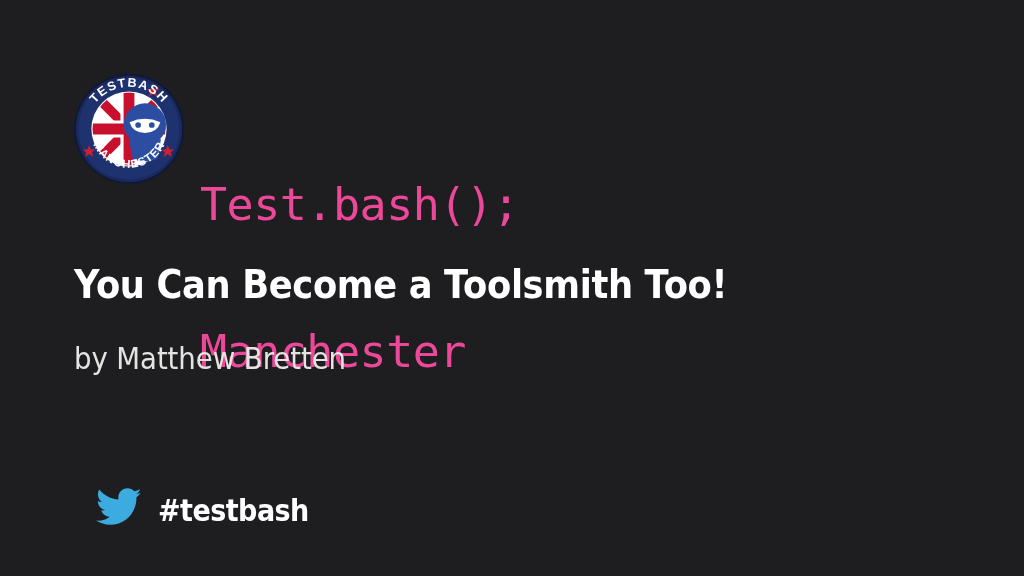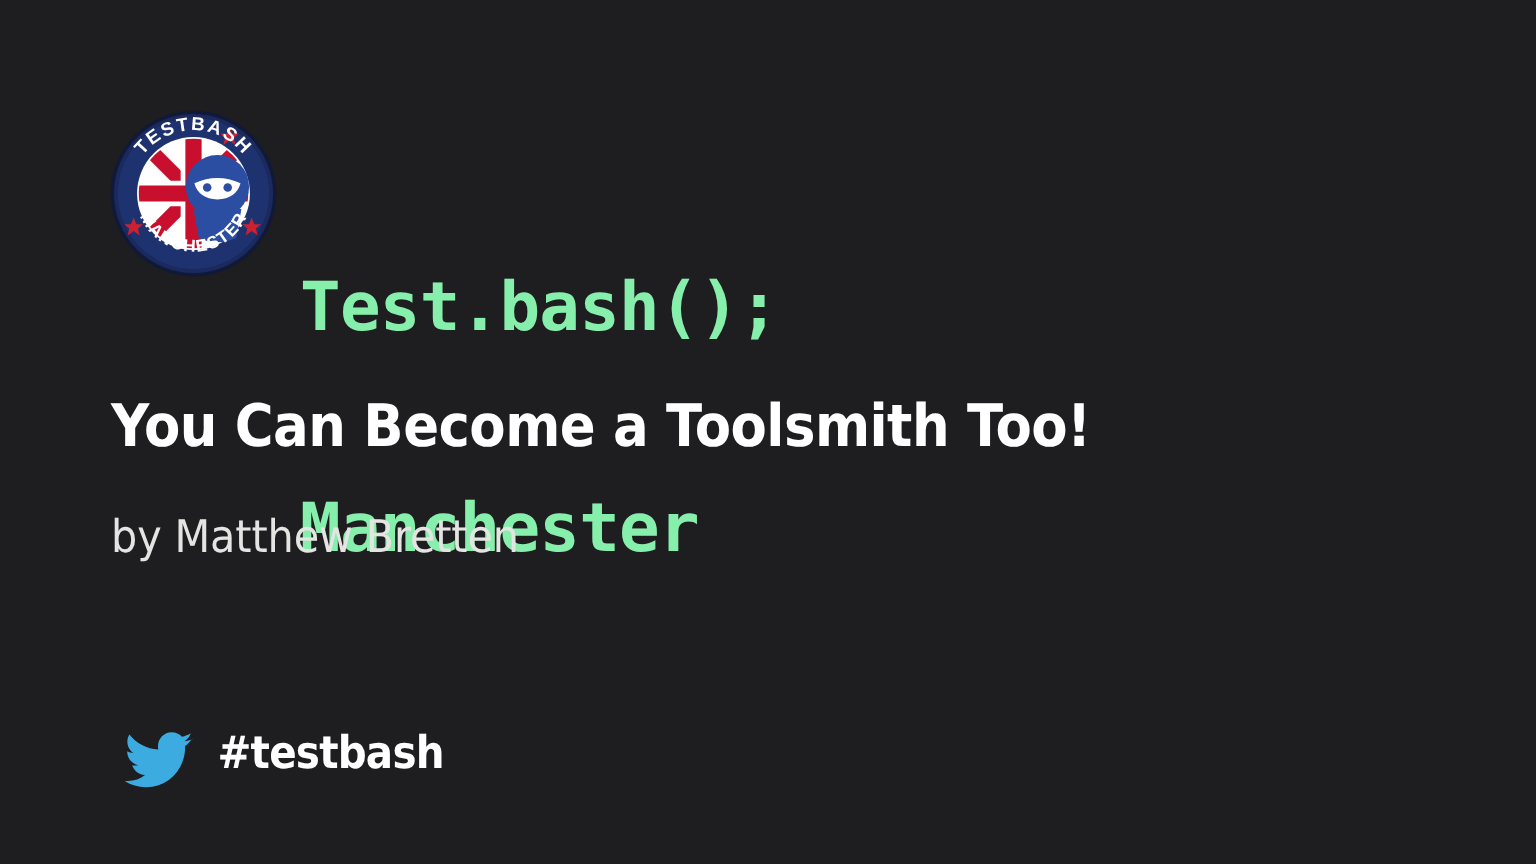--- a/index.html
+++ b/index.html
@@ -37,22 +37,22 @@
     flex: 0 0 114px;
     display: block;
   }
 
   .brand-wordmark {
     margin-left: 14px;
     margin-top: 10px;
     font-family: "DejaVu Sans Mono", "Liberation Mono", monospace;
     font-size: 45px;
     line-height: 49px;
-    font-weight: 700;
-    color: #86efac;
+    font-weight: 400;
+    color: #ec4899;
     letter-spacing: -0.5px;
     white-space: pre;
   }
   .brand-wordmark .wm-line {
     display: block;
   }
 
   
   .headings {
     position: absolute;
@@ -83,24 +83,24 @@
     letter-spacing: -0.1px;
     transform: scaleX(0.92);
     transform-origin: left center;
     white-space: nowrap;
     margin: 32px 0 0 0;
   }
 
   
   .footer-hashtag {
     position: absolute;
-    left: 83px;
+    left: 96px;
     top: 487px;
     display: flex;
-    align-items: flex-start;
+    align-items: flex-end;
   }
 
   .twitter-bird {
     width: 46px;
     height: 40px;
     flex: 0 0 46px;
     display: block;
   }
 
   .hashtag-text {

